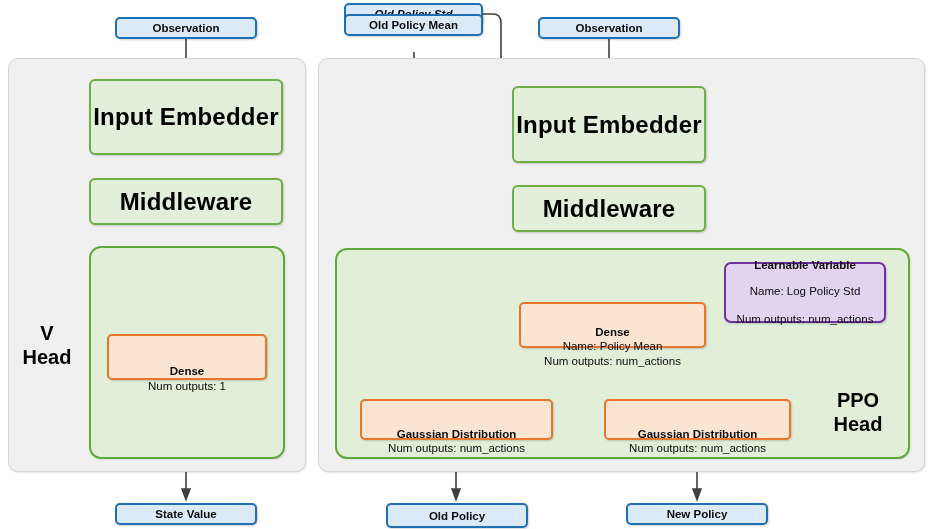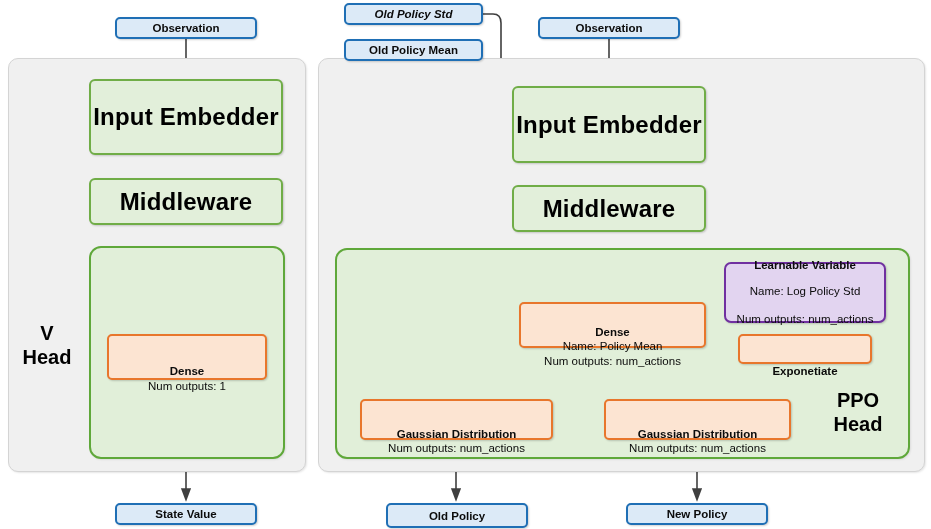--- a/index.html
+++ b/index.html
@@ -113,21 +113,21 @@
 
   <div class="zone-label" style="left:812px;top:389px;width:92px;">
     <div>PPO</div>
     <div>Head</div>
   </div>
 
   <div class="node blue-node" style="left:344px;top:3px;width:139px;height:22px;font-style:italic;">
     <span>Old Policy Std</span>
   </div>
 
-  <div class="node blue-node" style="left:344px;top:39px;width:139px;height:22px;">
+  <div class="node blue-node" style="left:344px;top:14px;width:139px;height:22px;">
     <span>Old Policy Mean</span>
   </div>
 
   <div class="node blue-node" style="left:538px;top:17px;width:142px;height:22px;">
     <span>Observation</span>
   </div>
 
   <div class="node green-node big" style="left:512px;top:86px;width:194px;height:77px;">
     <span>Input Embedder</span>
   </div>
@@ -141,23 +141,20 @@
     <span class="sub">Name: Policy Mean</span>
     <span class="sub">Num outputs: num_actions</span>
   </div>
 
   <div class="node purple-node" style="left:724px;top:262px;width:162px;height:61px;">
     <span class="ttl">Learnable Variable</span>
     <span class="sub">Name: Log Policy Std</span>
     <span class="sub">Num outputs: num_actions</span>
   </div>
 
-  <div class="node orange-node" style="left:738px;top:334px;width:134px;height:30px;">
-    <span class="ttl">Exponetiate</span>
-  </div>
 
   <div class="node orange-node" style="left:360px;top:399px;width:193px;height:41px;">
     <span class="ttl">Gaussian Distribution</span>
     <span class="sub">Num outputs: num_actions</span>
   </div>
 
   <div class="node orange-node" style="left:604px;top:399px;width:187px;height:41px;">
     <span class="ttl">Gaussian Distribution</span>
     <span class="sub">Num outputs: num_actions</span>
   </div>

